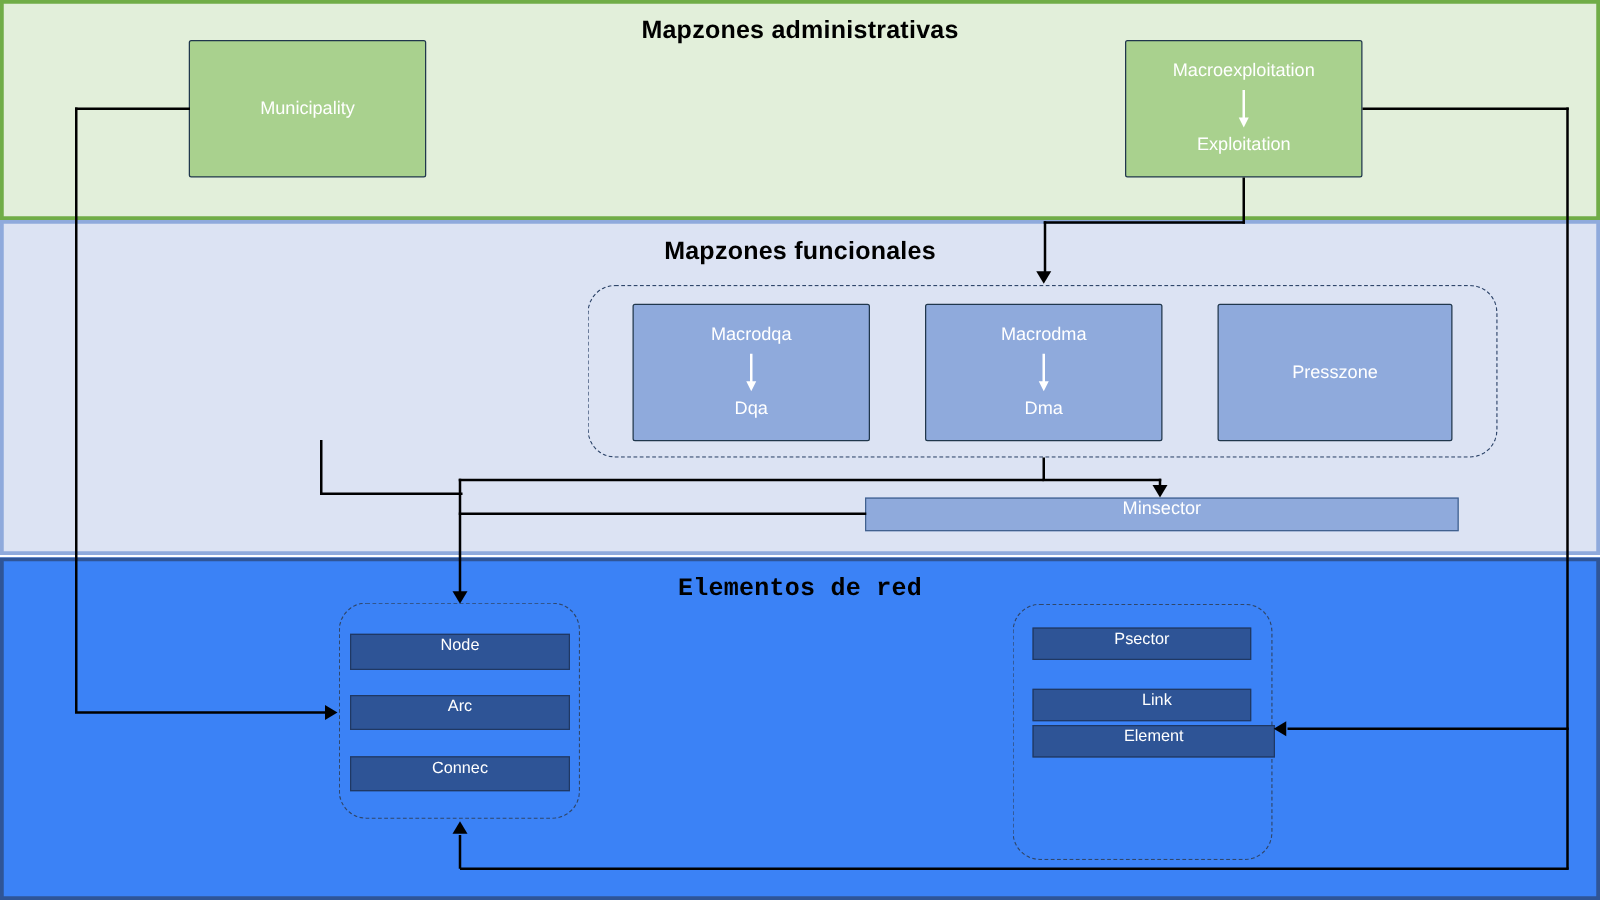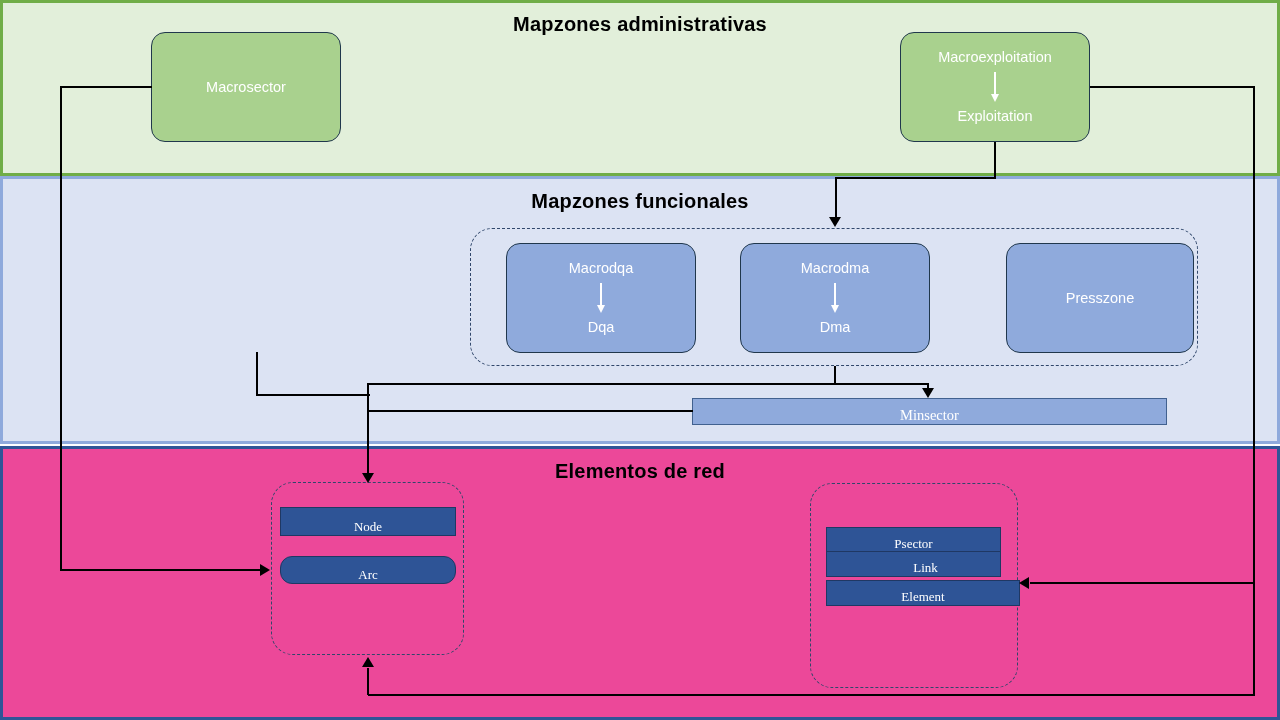--- a/index.html
+++ b/index.html
@@ -7,27 +7,27 @@
        font-family:"Liberation Sans","DejaVu Sans",sans-serif;}
   #stage{position:relative;width:1280px;height:720px;}
 
   
   .band{position:absolute;box-sizing:border-box;}
   .band-admin{left:0;top:0;width:1280px;height:176px;
       background:#e2efda;border:3px solid #70ad47;}
   .band-func{left:0;top:176px;width:1280px;height:268px;
       background:#dce3f3;border:3px solid #8faadc;}
   .band-net{left:0;top:446px;width:1280px;height:274px;
-      background:#ec4899;border:3px solid #2f5597;}
+      background:#3b82f6;border:3px solid #2f5597;font-family:Liberation Mono, monospace;}
 
   .band-title{position:absolute;left:0;right:0;text-align:center;
       font-weight:bold;font-size:20px;color:#000;letter-spacing:.2px;}
 
   
-  .rbox{position:absolute;box-sizing:border-box;border-radius:14px;
+  .rbox{position:absolute;box-sizing:border-box;border-radius:2px;
         display:flex;flex-direction:column;align-items:center;
         justify-content:center;color:#ffffff;font-size:14.5px;
         text-align:center;}
   .rbox.green{background:#a9d18e;border:1.2px solid #20374c;}
   .rbox.blue{background:#8faadc;border:1.2px solid #20374c;}
 
   .rbox .lbl{line-height:1.15;}
   .vsep{width:0;height:30px;position:relative;margin:6px 0;}
   .vsep::before{content:"";position:absolute;left:50%;top:0;
       width:2px;height:24px;background:#ffffff;transform:translateX(-50%);}
@@ -35,22 +35,22 @@
       width:0;height:0;border-left:4.5px solid transparent;
       border-right:4.5px solid transparent;border-top:8px solid #ffffff;
       transform:translateX(-50%);}
 
   
   .dgroup{position:absolute;box-sizing:border-box;
       border:1.4px dashed #30476b;border-radius:22px;background:transparent;}
 
   
   .bar{position:absolute;box-sizing:border-box;
-      display:flex;align-items:flex-end;justify-content:center;
-      color:#fff;font-size:13px;font-family:Liberation Serif, serif;}
+      display:flex;align-items:flex-start;justify-content:center;
+      color:#fff;font-size:13px;}
   .bar.dark{background:#2e5496;border:1px solid #1f3864;}
   .bar.mid{background:#8faadc;border:1px solid #41618f;font-size:14.5px;}
 
   
   .ln{position:absolute;background:#000000;}
   .lnh{height:2px;}
   .lnv{width:2px;}
   .arrow{position:absolute;width:0;height:0;}
   .ar-down{border-left:6px solid transparent;border-right:6px solid transparent;
            border-top:10px solid #000;}
@@ -72,21 +72,21 @@
 
   <div class="band band-func">
     <div class="band-title" style="top:11px;">Mapzones funcionales</div>
   </div>
 
   <div class="band band-net">
     <div class="band-title" style="top:11px;">Elementos de red</div>
   </div>
 
   <div class="rbox green" style="left:151px;top:32px;width:190px;height:110px;">
-    <span class="lbl">Macrosector</span>
+    <span class="lbl">Municipality</span>
   </div>
 
   <div class="rbox green" style="left:900px;top:32px;width:190px;height:110px;">
     <span class="lbl">Macroexploitation</span>
     <span class="vsep"></span>
     <span class="lbl">Exploitation</span>
   </div>
 
 
   <div class="dgroup" style="left:470px;top:228px;width:728px;height:138px;"></div>
@@ -96,40 +96,43 @@
     <span class="vsep"></span>
     <span class="lbl">Dma</span>
   </div>
 
   <div class="rbox blue" style="left:506px;top:243px;width:190px;height:110px;">
     <span class="lbl">Macrodqa</span>
     <span class="vsep"></span>
     <span class="lbl">Dqa</span>
   </div>
 
-  <div class="rbox blue" style="left:1006px;top:243px;width:188px;height:110px;">
+  <div class="rbox blue" style="left:974px;top:243px;width:188px;height:110px;">
     <span class="lbl">Presszone</span>
   </div>
 
   <div class="bar mid" style="left:692px;top:398px;width:475px;height:27px;">
     <span>Minsector</span>
   </div>
 
   <div class="dgroup" style="left:271px;top:482px;width:193px;height:173px;"></div>
 
   <div class="bar dark" style="left:280px;top:507px;width:176px;height:29px;">
     <span>Node</span>
   </div>
-  <div class="bar dark" style="left:280px;top:556px;width:176px;height:28px;border-radius:12px;">
+  <div class="bar dark" style="left:280px;top:556px;width:176px;height:28px;">
     <span>Arc</span>
+  </div>
+  <div class="bar dark" style="left:280px;top:605px;width:176px;height:28px;">
+    <span>Connec</span>
   </div>
 
   <div class="dgroup" style="left:810px;top:483px;width:208px;height:205px;"></div>
 
-  <div class="bar dark" style="left:826px;top:502px;width:175px;height:26px;margin-top:25px;">
+  <div class="bar dark" style="left:826px;top:502px;width:175px;height:26px;">
     <span>Psector</span>
   </div>
   <div class="bar dark" style="left:826px;top:551px;width:175px;height:26px;padding-left:24px;">
     <span>Link</span>
   </div>
   <div class="bar dark" style="left:826px;top:580px;width:194px;height:26px;">
     <span>Element</span>
   </div>
 
   <div class="ln lnh" style="left:60px;top:86px;width:92px;"></div>

